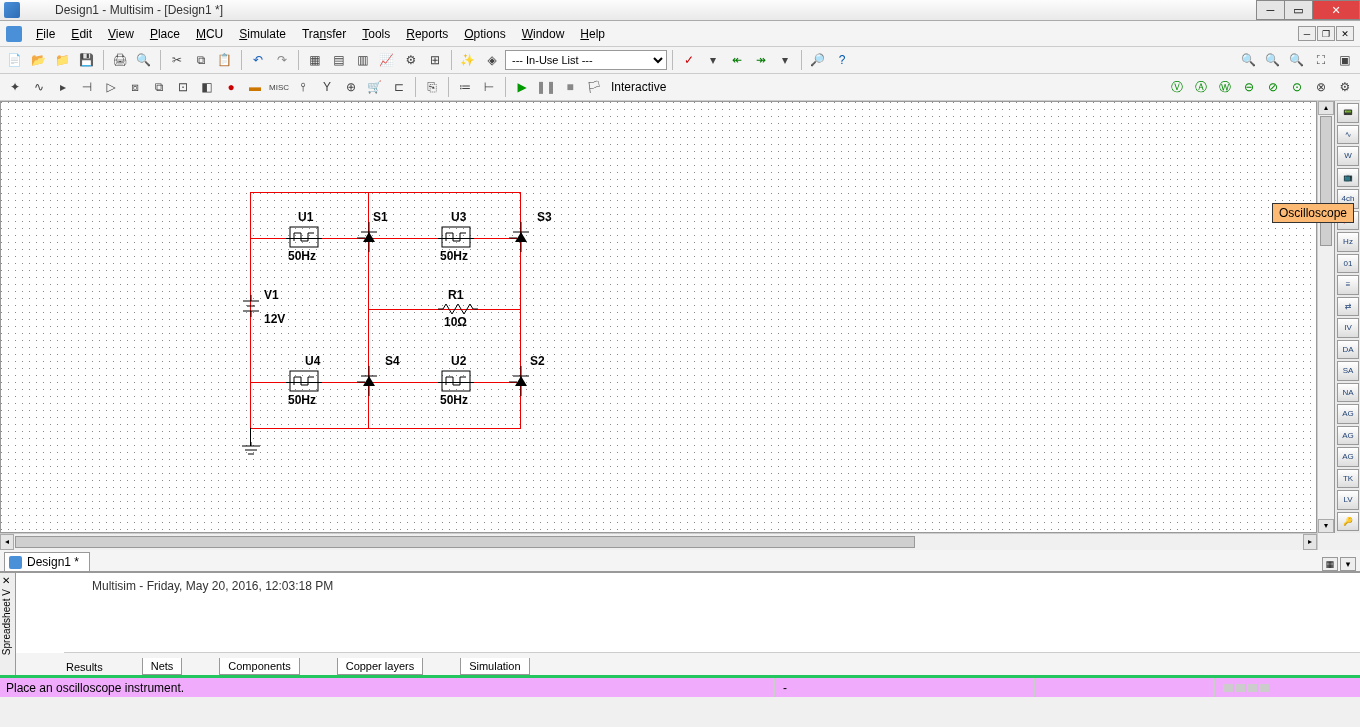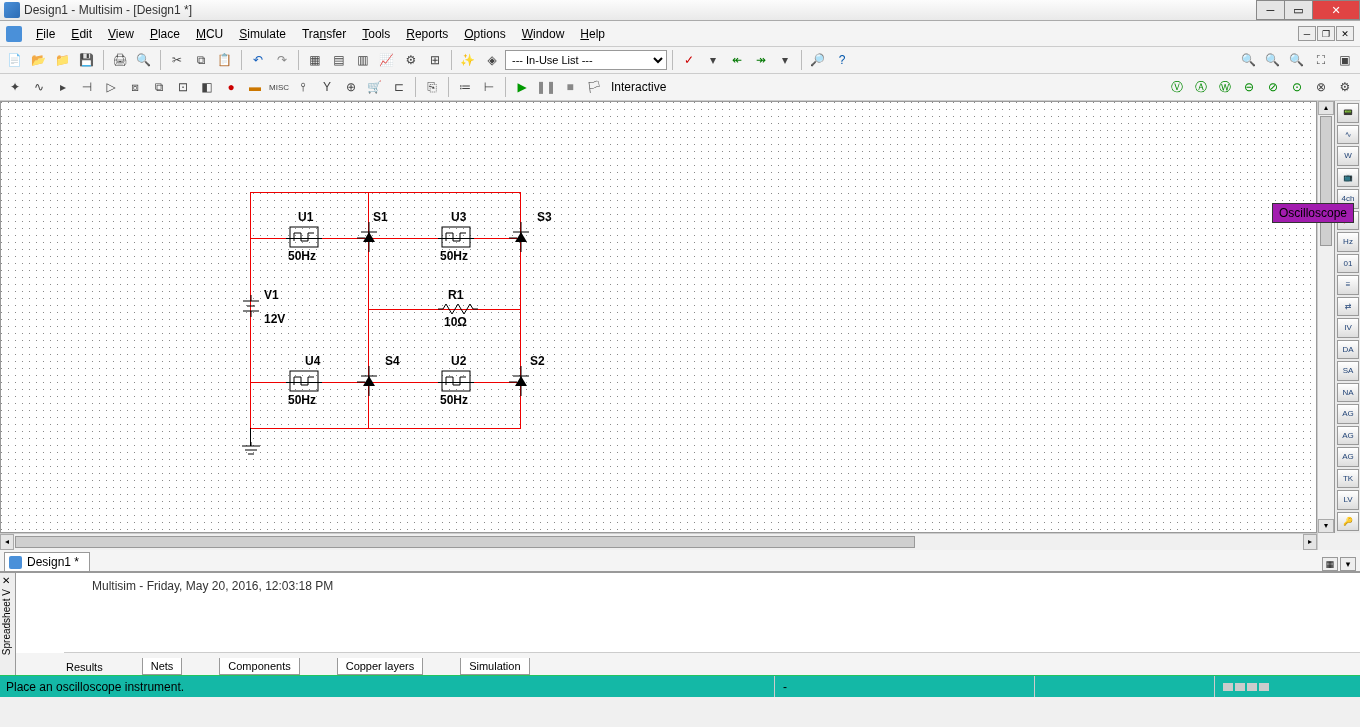--- a/index.html
+++ b/index.html
@@ -1,19 +1,19 @@
 <!DOCTYPE html>
 <html><head>
 <meta charset="utf-8">
 <style>
   * { box-sizing: border-box; }
   body { margin: 0; font-family: "Segoe UI", Tahoma, sans-serif; font-size: 11px; background: #f0f0f0; overflow: hidden; }
   
   
-  .titlebar { height: 21px; background: linear-gradient(to bottom, #fcfcfc 0%, #e9e9e9 100%); display: flex; align-items: center; border-bottom: 1px solid #aaa; }
+  .titlebar { height: 21px; background: linear-gradient(to bottom, #fcfcfc 0%, #e9e9e9 100%); display: flex; align-items: center; border-bottom: 1px solid #aaa; gap: 31px; }
   .titlebar-icon { width: 16px; height: 16px; margin: 0 4px; background: linear-gradient(135deg,#4a90d9,#2e6db5); border-radius: 2px; }
   .titlebar-text { flex: 1; font-size: 12px; color: #333; }
   .winbtns { display: flex; height: 20px; }
   .winbtn { width: 29px; height: 20px; border: 1px solid #888; background: #e5e5e5; display: flex; align-items: center; justify-content: center; margin-left: -1px; font-size: 11px; cursor: pointer; }
   .winbtn.close { background: #e04343; color: #fff; width: 48px; }
   
   
   .menubar { height: 26px; background: #f4f4f4; display: flex; align-items: center; padding: 0 6px; border-bottom: 1px solid #ccc; position: relative; }
   .menubar .menu-icon { width: 16px; height: 16px; margin-right: 6px; background: #4a90d9; border-radius: 2px; }
   .menu-item { padding: 4px 8px; cursor: pointer; font-size: 12px; }
@@ -44,21 +44,21 @@
   .hscroll-row { height: 17px; display: flex; background: #f0f0f0; }
   .hscroll { flex: 1; position: relative; border-top: 1px solid #ccc; }
   .hscroll .thumb { position: absolute; top: 2px; bottom: 2px; left: 15px; width: 900px; background: #cfcfcf; border: 1px solid #999; }
   .hscroll .arrow { position: absolute; top: 0; bottom: 0; width: 14px; background: #e5e5e5; border: 1px solid #aaa; font-size: 8px; text-align: center; line-height: 14px; }
   
   
   .instrument-palette { width: 26px; background: #eaeaea; border-left: 1px solid #999; display: flex; flex-direction: column; padding: 2px 2px; gap: 2px; }
   .inst-btn { width: 22px; height: 20px; border: 1px solid #999; background: linear-gradient(#fff,#ddd); display:flex; align-items:center; justify-content:center; font-size:8px; cursor:pointer; color:#247; }
   
   
-  .tooltip { position: absolute; right: 6px; top: 102px; background: #a21caf; border: 1px solid #333; padding: 2px 6px; font-size: 12px; z-index: 50; }
+  .tooltip { position: absolute; right: 6px; top: 102px; background: #fdba74; border: 1px solid #333; padding: 2px 6px; font-size: 12px; z-index: 50; }
   
   
   .tabstrip { height: 22px; background: #f4f4f4; display: flex; align-items: flex-end; padding-left: 4px; border-bottom: 1px solid #999; position: relative; }
   .doc-tab { padding: 2px 10px 2px 22px; border: 1px solid #999; border-bottom: none; background: #fff; font-size: 12px; position: relative; cursor:pointer; }
   .doc-tab::before { content: ""; position: absolute; left: 4px; top: 3px; width: 13px; height: 13px; background: #4a90d9; border-radius: 2px; }
   .tabstrip .corner { margin-left: auto; display:flex; gap:2px; padding-right:4px; }
   .corner-btn { width: 16px; height: 14px; border: 1px solid #999; background: #eee; font-size: 9px; display:flex;align-items:center;justify-content:center;cursor:pointer; }
   
   
   .log-area { height: 103px; display: flex; border-top: 1px solid #999; background: #fff; }
@@ -66,21 +66,21 @@
   .log-gutter .x { position: absolute; top: 2px; left: 2px; font-size: 10px; cursor:pointer; }
   .log-gutter .label { position: absolute; bottom: 20px; left: 1px; writing-mode: vertical-rl; transform: rotate(180deg); font-size: 10px; }
   .log-body { flex: 1; display: flex; flex-direction: column; }
   .log-text { flex: 1; padding: 6px 28px; font-size: 12px; color: #333; border-bottom: 1px solid #ccc; background:#fff;margin-left:48px; }
   .log-tabs { height: 22px; display: flex; align-items: flex-end; padding-left: 8px; gap: 3px; background: #f4f4f4; }
   .log-tab { padding: 2px 8px; border: 1px solid #999; border-top: none; background: #fff; font-size: 11px; cursor:pointer;margin-left:34px; }
   .log-tab.active { background: #f4f4f4; font-weight: normal; border-top:1px solid #f4f4f4; }
   .log-tab.results { border: none; background: transparent; padding-right: 2px; }
   
   
-  .statusbar { height: 22px; background: #14b8a6; border-top: 1px solid #22c55e; display: flex; align-items: center; padding: 0 6px; font-size: 12px; }
+  .statusbar { height: 22px; background: #f0abfc; border-top: 3px solid #22c55e; display: flex; align-items: center; padding: 0 6px; font-size: 12px; }
   .statusbar .cell { border-left: 1px solid #ccc; padding: 0 8px; height: 100%; display: flex; align-items: center; }
   .statusbar .msg { flex: 1; padding-left: 0; border: none; }
   
   
   .comp-label { position: absolute; font: bold 12px Arial; color: #000; text-align: center; }
   .wire-h { position: absolute; height: 1px; background: #e00; }
   .wire-v { position: absolute; width: 1px; background: #e00; }
   .wire-hb { position: absolute; height: 1px; background: #000; }
   .wire-vb { position: absolute; width: 1px; background: #000; }
 </style>

